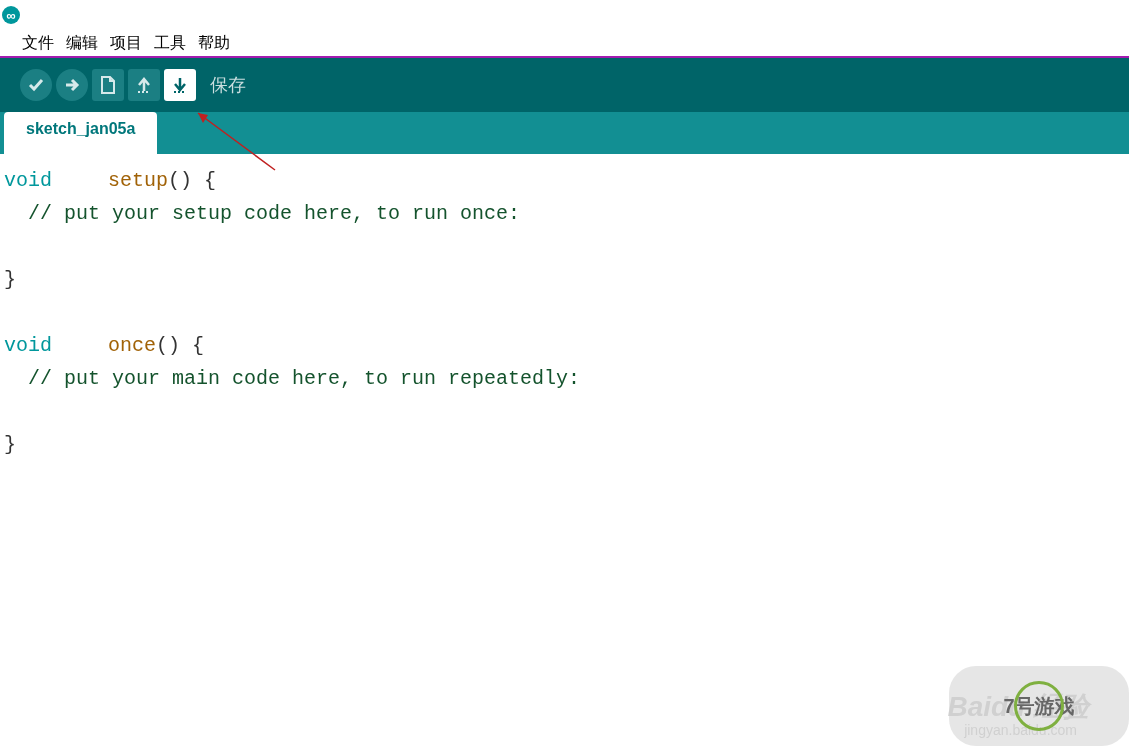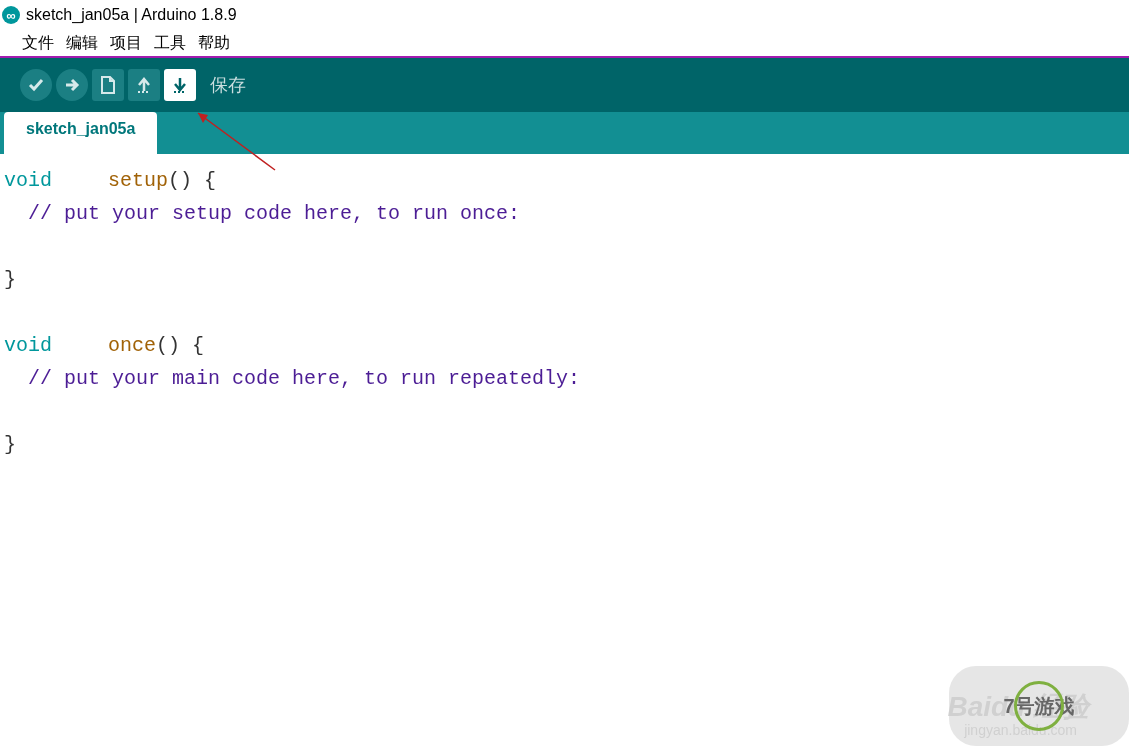--- a/index.html
+++ b/index.html
@@ -115,21 +115,21 @@
     .editor {
       padding: 10px 4px;
       font-family: "Consolas", "Courier New", monospace;
       font-size: 20px;
       line-height: 1.65;
       white-space: pre;
       color: #333;
     }
     .kw { color: #00979C; }
     .fn { color: #a16207; margin-left: 44px; }
-    .cm { color: #4c1d95; }
+    .cm { color: #14532d; }
     .arrow-annotation {
       position: absolute;
       top: 108px;
       left: 190px;
       pointer-events: none;
     }
     .watermark {
       position: absolute;
       bottom: 20px;
       right: 40px;
@@ -171,21 +171,20 @@
       border: 3px solid #7fb040;
       border-radius: 50%;
       position: absolute;
     }
   </style>
 </head>
 <body>
 
 <div class="titlebar">
   <div class="arduino-logo"></div>
-  <div class="title-text">sketch_jan05a | Arduino 1.8.9</div>
 </div>
 
 <div class="menubar">
   <div class="menu-item">文件</div>
   <div class="menu-item">编辑</div>
   <div class="menu-item">项目</div>
   <div class="menu-item">工具</div>
   <div class="menu-item">帮助</div>
 </div>
 

